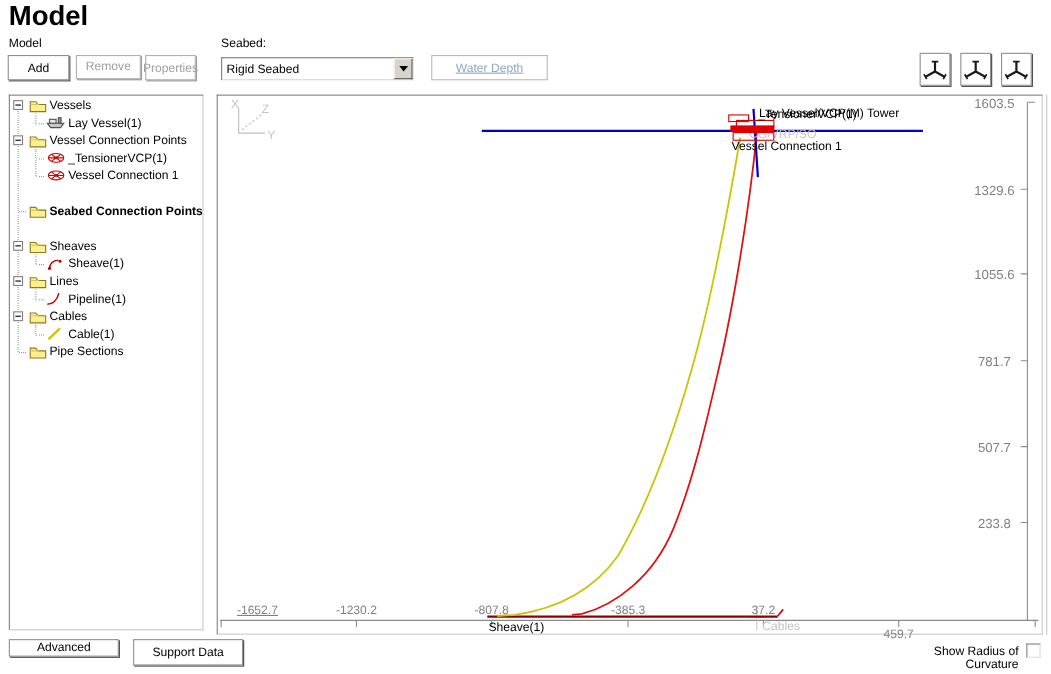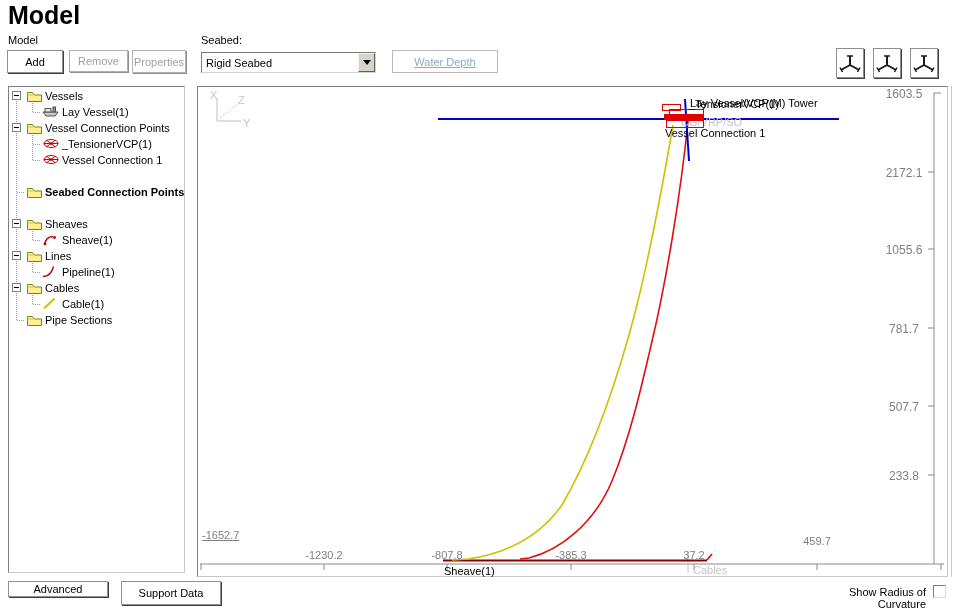--- a/index.html
+++ b/index.html
@@ -61,21 +61,21 @@
 </head>
 <body>
 
 <div id="app">
 
   <h1 class="page-title">Model</h1>
 
   <span class="small-label" style="left:8px; top:34px;">Model</span>
   <div class="btn" style="left:7px; top:50px; width:56px; height:23px;">Add</div>
   <div class="btn disabled" style="left:69px; top:50px; width:59px; height:22px;">Remove</div>
-  <div class="btn disabled" style="left:132px; top:50px; width:54px; height:23px;">Properties</div>
+  <div class="btn disabled" style="left:132px; top:50px; width:46px; height:23px;">Properties</div>
 
   <span class="small-label" style="left:201px; top:34px;">Seabed:</span>
   <div class="combo" style="left:201px; top:52px; width:175px; height:21px;">
     <span class="val">Rigid Seabed</span>
     <span class="arrowbtn">
         <span class="ar"></span>
       </span>
   </div>
   <div class="btn linkish" style="left:392px; top:50px; width:106px; height:23px;">Water Depth</div>
 
@@ -276,32 +276,32 @@
     <div class="vrect" style="left:464px; top:17px; width:19px; height:7px;"></div>
     <div class="vrect" style="left:471px; top:22px; width:35px; height:7px;"></div>
     <div class="vsolid" style="left:466px; top:27px; width:40px; height:6px;"></div>
     <div class="vrect" style="left:468px; top:33px; width:38px; height:8px;"></div>
 
     <span class="chlab" style="left:492px; top:10px;">Lay Vessel/VCP(M) Tower</span>
     <span class="chlab" style="left:491px; top:11px;">_TensionerVCP(1)</span>
     <span class="chlab" style="left:467px; top:40px;">Vessel Connection 1</span>
 
     <span class="ylab" style="left:682px; top:0px;">1603.5</span>
-    <span class="ylab" style="left:682px; top:79px;">2172.1</span>
+    <span class="ylab" style="left:682px; top:79px;">1329.6</span>
     <span class="ylab" style="left:682px; top:156px;">1055.6</span>
     <span class="ylab" style="left:682px; top:235px;">781.7</span>
     <span class="ylab" style="left:682px; top:313px;">507.7</span>
     <span class="ylab" style="left:682px; top:382px;">233.8</span>
 
-    <span class="xlab" style="left:4px; top:442px; text-align:left;text-decoration:underline;">-1652.7</span>
+    <span class="xlab" style="left:4px; top:462px; text-align:center;text-decoration:underline;">-1652.7</span>
     <span class="xlab" style="left:94px; top:462px;">-1230.2</span>
     <span class="xlab" style="left:217px; top:462px;">-807.8</span>
     <span class="xlab" style="left:341px; top:462px;">-385.3</span>
     <span class="xlab" style="left:464px; top:462px;">37.2</span>
-    <span class="xlab" style="left:587px; top:448px;">459.7</span>
+    <span class="xlab" style="left:587px; top:484px;">459.7</span>
 
     <span class="chlab" style="left:246px; top:478px;">Sheave(1)</span>
     <span class="chlab gray" style="left:495px; top:477px;">Cables</span>
   </div>
 
   <div class="rightline" style="left:951px; top:86px; height:491px;"></div>
 
   <div class="btn" style="left:8px; top:581px; width:100px; height:16px;">Advanced</div>
   <div class="btn" style="left:121px; top:581px; width:100px; height:24px;">Support Data</div>
 

